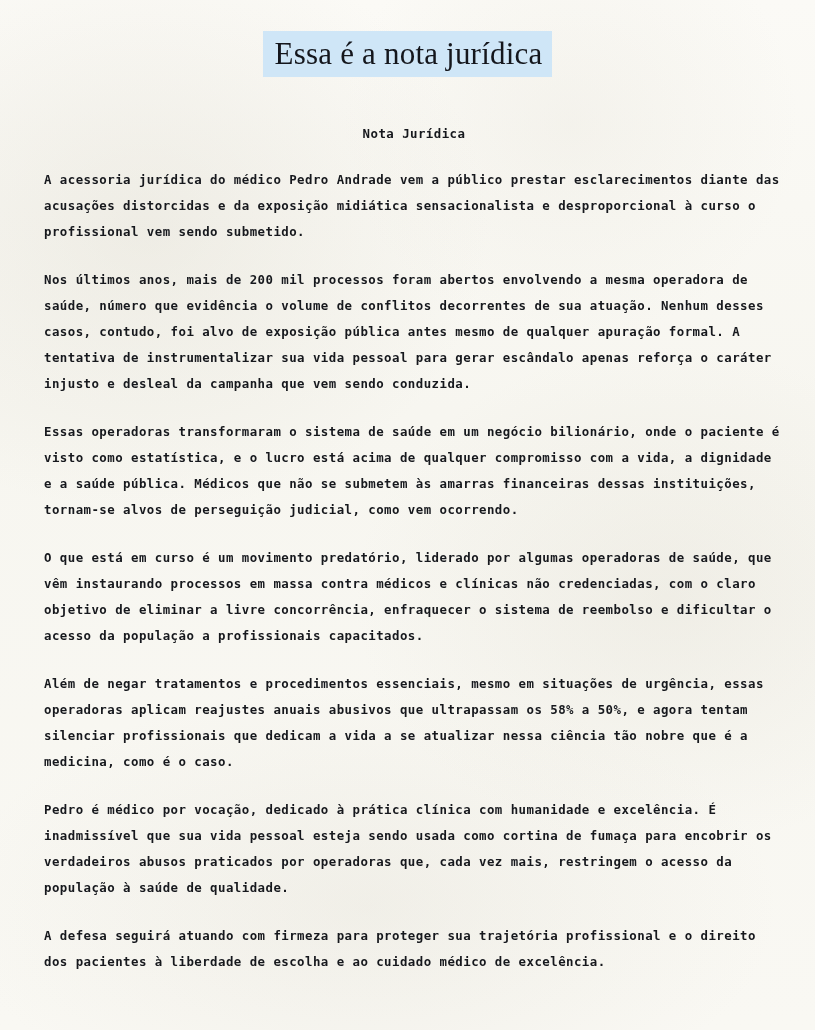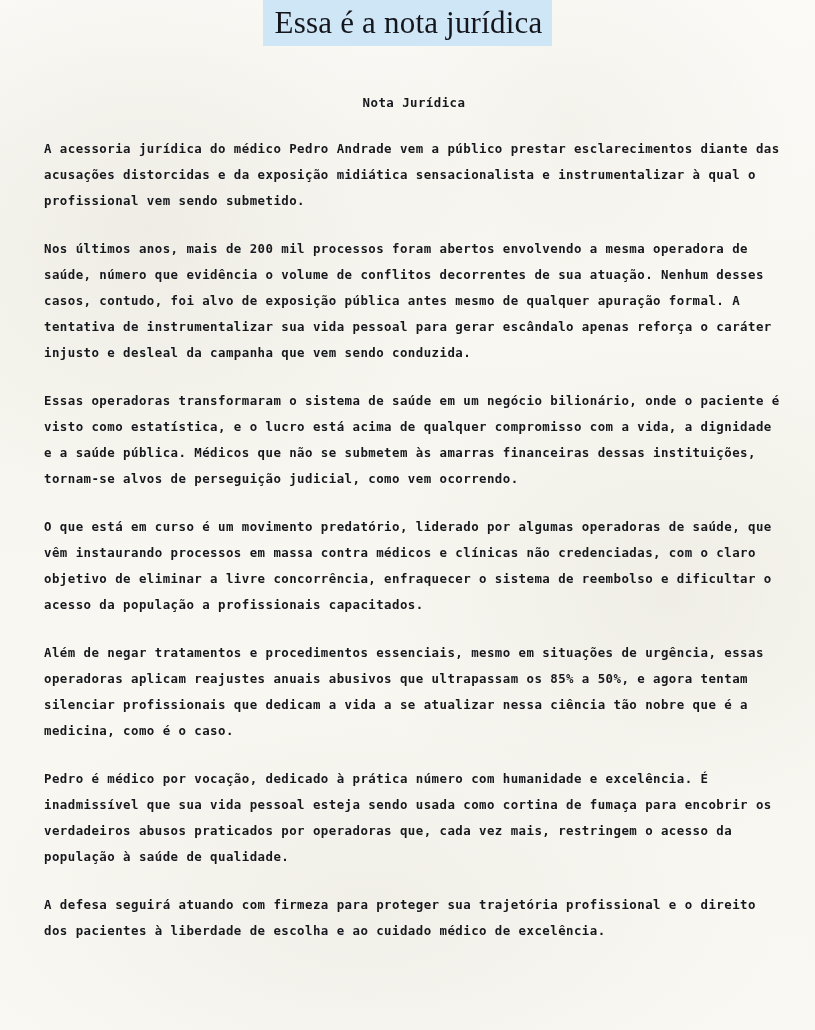--- a/index.html
+++ b/index.html
@@ -26,20 +26,21 @@
       radial-gradient(ellipse 40% 30% at 70% 12%, rgba(220,216,203,0.20), rgba(220,216,203,0) 70%),
       linear-gradient(180deg, #fbfaf6 0%, #f7f6f0 40%, #f9f8f3 100%);
     z-index: 0;
   }
   .page {
     position: relative;
     z-index: 1;
     width: 815px;
     height: 878px;
     box-sizing: border-box;
+    margin-top: 31px;
   }
 
   
   .title-row {
     position: absolute;
     top: 0;
     left: 0;
     width: 815px;
     text-align: center;
   }
@@ -92,23 +93,23 @@
 <div class="page">
 
   <div class="title-row">
     <span class="doc-title">Essa é a nota jurídica</span>
   </div>
 
   <div class="body-area">
 
     <p class="heading-line">Nota Jurídica</p>
 
-    <p class="para">A acessoria jurídica do médico Pedro Andrade vem a público prestar esclarecimentos diante das acusações distorcidas e da exposição midiática sensacionalista e instrumentalizar à qual o profissional vem sendo submetido.</p>
+    <p class="para">A acessoria jurídica do médico Pedro Andrade vem a público prestar esclarecimentos diante das acusações distorcidas e da exposição midiática sensacionalista e desproporcional à curso o profissional vem sendo submetido.</p>
     <p class="para">Nos últimos anos, mais de 200 mil processos foram abertos envolvendo a mesma operadora de saúde, número que evidência o volume de conflitos decorrentes de sua atuação. Nenhum desses casos, contudo, foi alvo de exposição pública antes mesmo de qualquer apuração formal. A tentativa de instrumentalizar sua vida pessoal para gerar escândalo apenas reforça o caráter injusto e desleal da campanha que vem sendo conduzida.</p>
     <p class="para">Essas operadoras transformaram o sistema de saúde em um negócio bilionário, onde o paciente é visto como estatística, e o lucro está acima de qualquer compromisso com a vida, a dignidade e a saúde pública. Médicos que não se submetem às amarras financeiras dessas instituições, tornam-se alvos de perseguição judicial, como vem ocorrendo.</p>
     <p class="para">O que está em curso é um movimento predatório, liderado por algumas operadoras de saúde, que vêm instaurando processos em massa contra médicos e clínicas não credenciadas, com o claro objetivo de eliminar a livre concorrência, enfraquecer o sistema de reembolso e dificultar o acesso da população a profissionais capacitados.</p>
-    <p class="para">Além de negar tratamentos e procedimentos essenciais, mesmo em situações de urgência, essas operadoras aplicam reajustes anuais abusivos que ultrapassam os 85% a 50%, e agora tentam silenciar profissionais que dedicam a vida a se atualizar nessa ciência tão nobre que é a medicina, como é o caso.</p>
-    <p class="para">Pedro é médico por vocação, dedicado à prática número com humanidade e excelência. É inadmissível que sua vida pessoal esteja sendo usada como cortina de fumaça para encobrir os verdadeiros abusos praticados por operadoras que, cada vez mais, restringem o acesso da população à saúde de qualidade.</p>
+    <p class="para">Além de negar tratamentos e procedimentos essenciais, mesmo em situações de urgência, essas operadoras aplicam reajustes anuais abusivos que ultrapassam os 58% a 50%, e agora tentam silenciar profissionais que dedicam a vida a se atualizar nessa ciência tão nobre que é a medicina, como é o caso.</p>
+    <p class="para">Pedro é médico por vocação, dedicado à prática clínica com humanidade e excelência. É inadmissível que sua vida pessoal esteja sendo usada como cortina de fumaça para encobrir os verdadeiros abusos praticados por operadoras que, cada vez mais, restringem o acesso da população à saúde de qualidade.</p>
     <p class="para">A defesa seguirá atuando com firmeza para proteger sua trajetória profissional e o direito dos pacientes à liberdade de escolha e ao cuidado médico de excelência.</p>
 
   </div>
 
 </div>
 
 </body></html>

